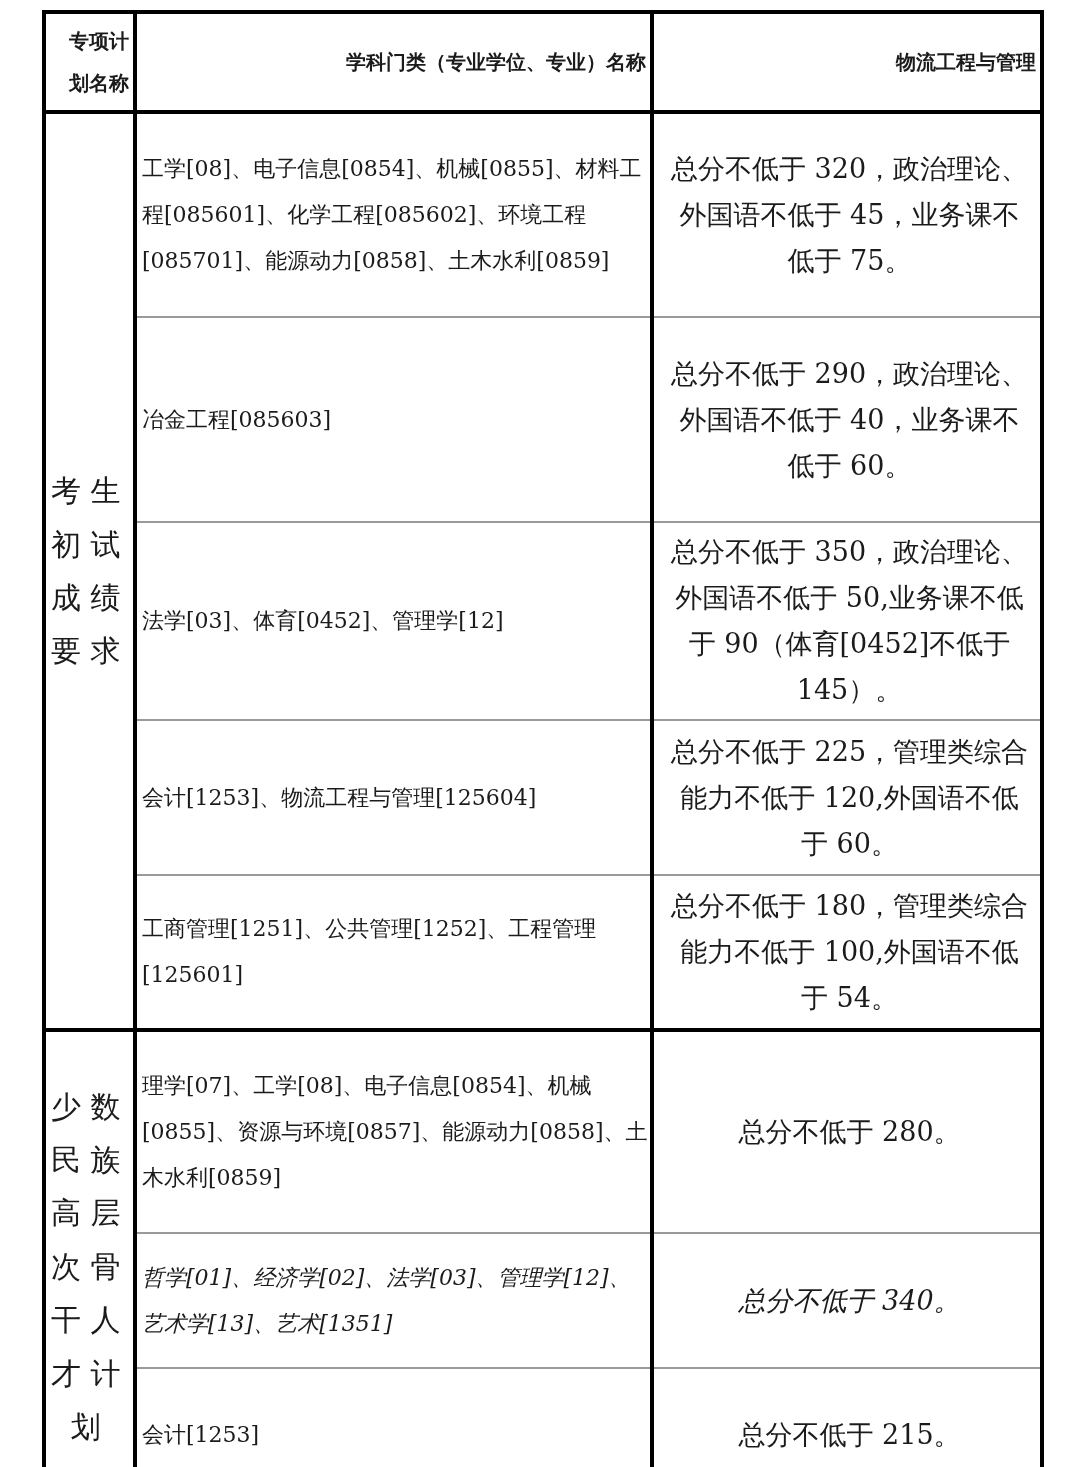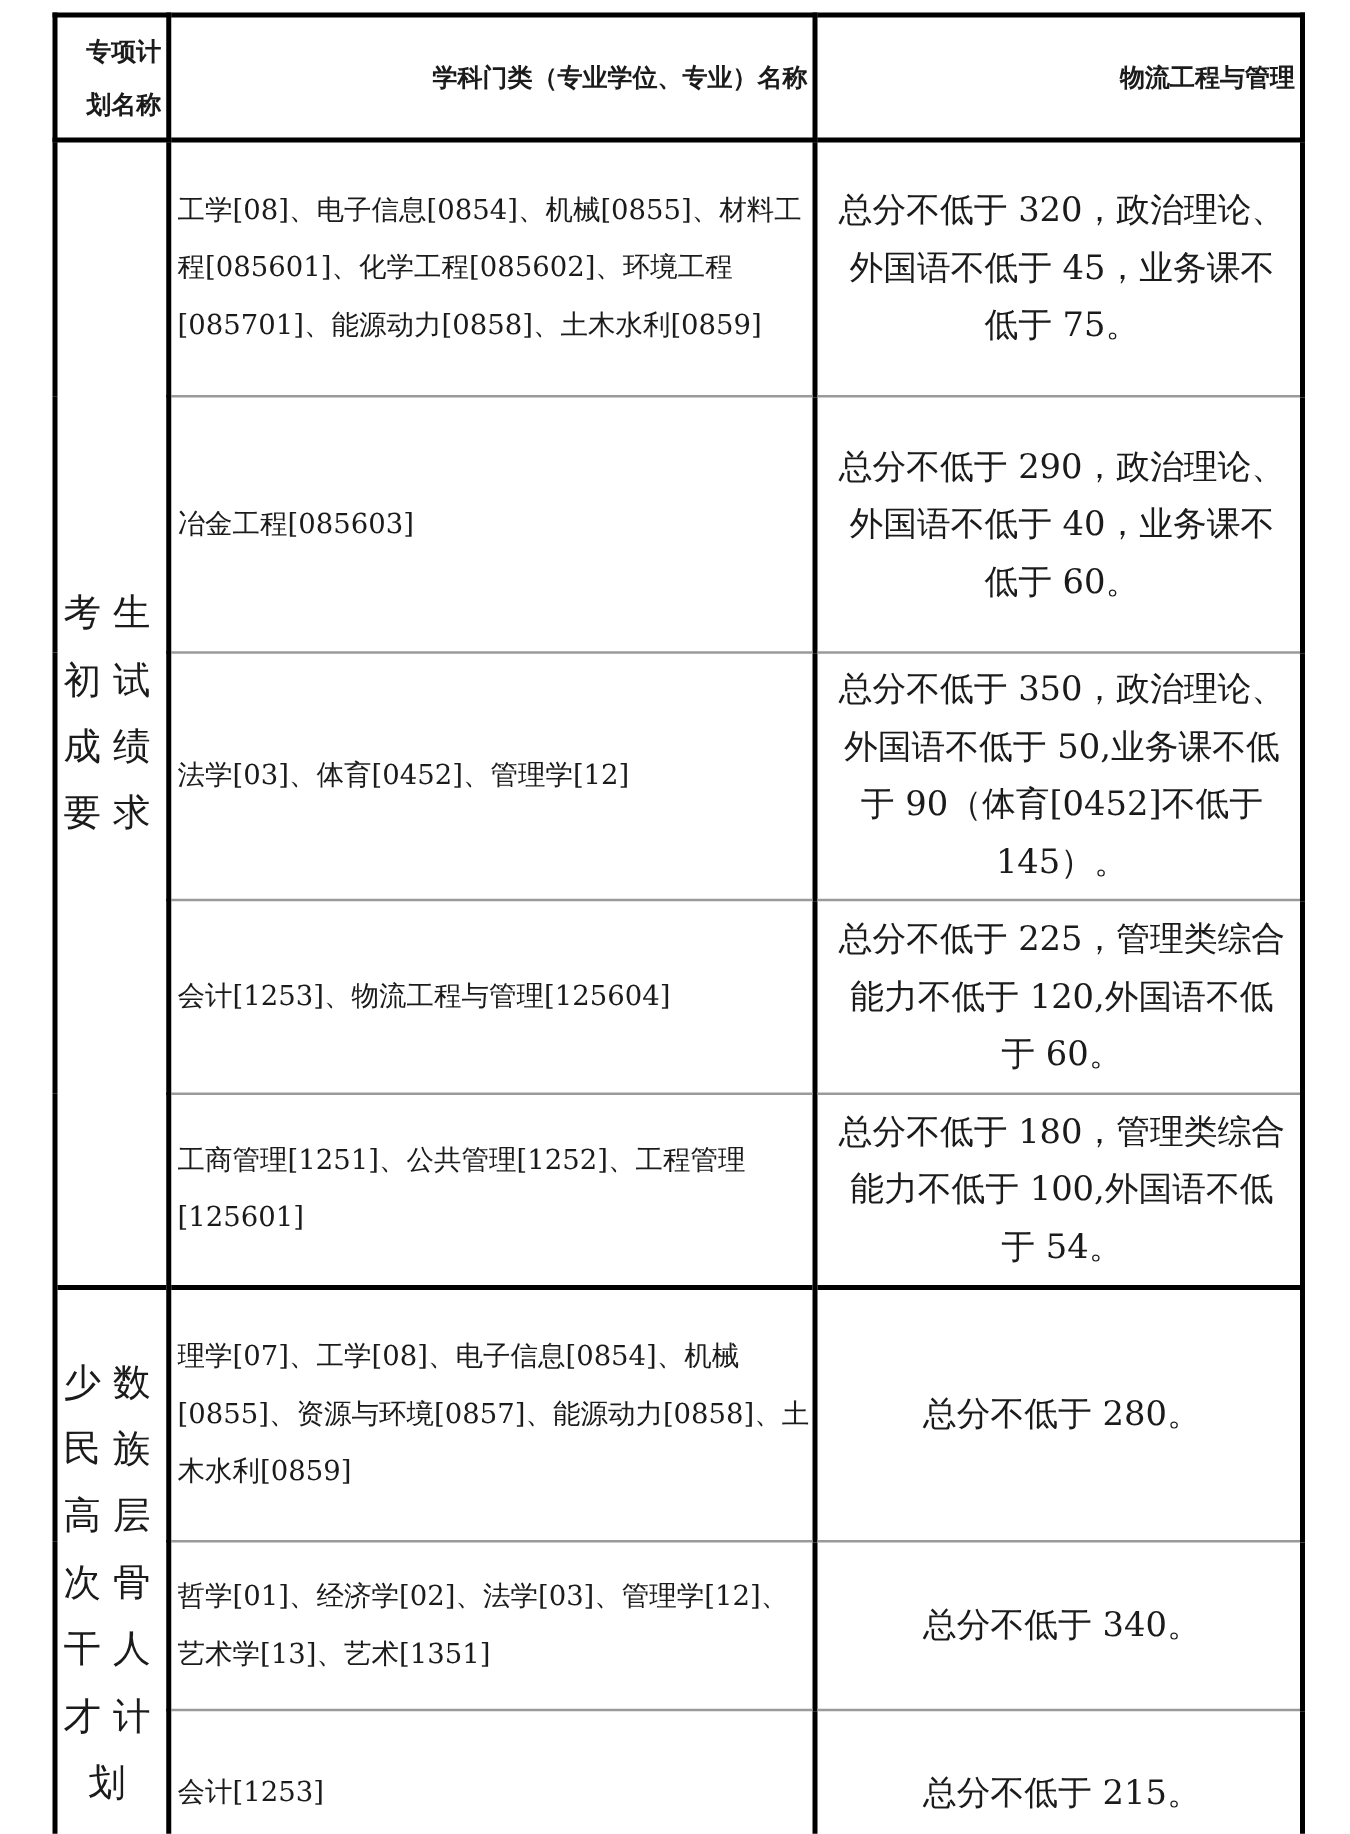--- a/index.html
+++ b/index.html
@@ -73,21 +73,21 @@
     padding: 6px 8px 6px 13px;
   }
   
   tr.r-head { height: 95px; }
   tr.r1 { height: 205px; }
   tr.r2 { height: 205px; }
   tr.r3 { height: 157px; }
   tr.r4 { height: 155px; }
   tr.r5 { height: 155px; }
   tr.r6 { height: 203px; }
-  tr.r7 { height: 135px; }
+  tr.r7 { height: 135px; font-style: italic; }
   tr.r8 { height: 135px; }
 </style>
 </head>
 <body>
 
 <div class="table-wrap">
   <table class="score-table">
     <colgroup>
       <col class="c-plan">
       <col class="c-majors">

